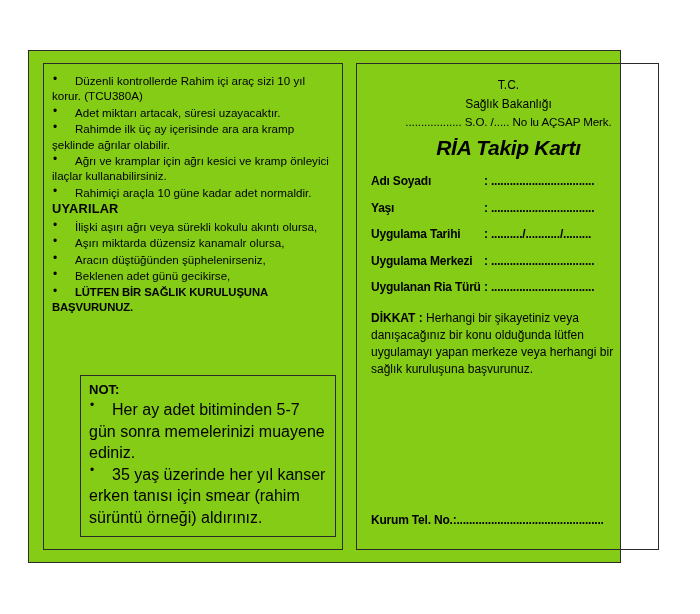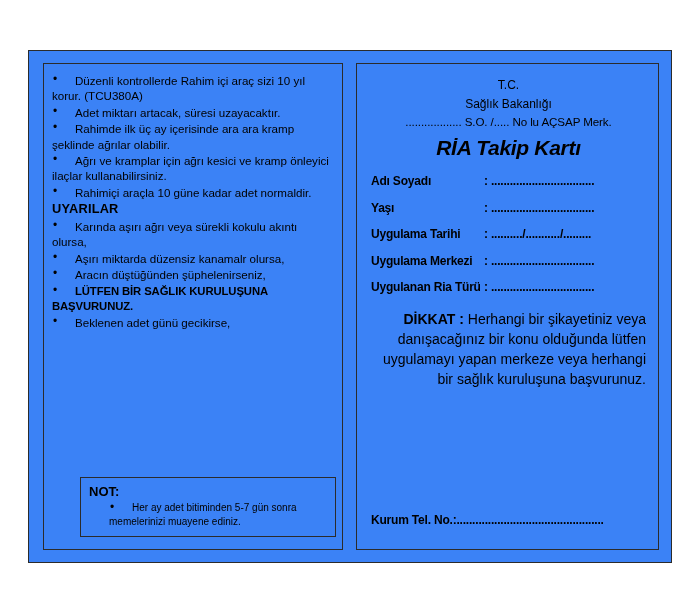--- a/index.html
+++ b/index.html
@@ -12,25 +12,25 @@
     height: 614px;
     font-family: "Liberation Sans", sans-serif;
     color: #000000;
     overflow: hidden;
   }
 
   .page {
     position: absolute;
     left: 28px;
     top: 50px;
-    width: 644px;
+    width: 593px;
     height: 513px;
     border: 1.5px solid #2b2b2b;
     box-sizing: border-box;
-    background: #3b82f6;
+    background: #84cc16;
   }
 
   .panels {
     position: absolute;
     left: 0; top: 0;
     width: 100%; height: 100%;
   }
 
   
   .left-panel {
@@ -104,23 +104,22 @@
     box-sizing: border-box;
     padding: 6px 8px 7px 8px;
   }
   .note-title {
     font-size: 13px;
     font-weight: bold;
     line-height: 1.25;
     margin-bottom: 1px;
   }
   .note-box .bullet-item {
-    font-size: 10px;
+    font-size: 16px;
     line-height: 1.33;
-    margin-left: 20px;
   }
 
   
   .right-panel {
     position: absolute;
     left: 327px;
     top: 12px;
     width: 303px;
     height: 487px;
     border: 1.5px solid #2b2b2b;
@@ -167,23 +166,22 @@
   }
   
   .field-row.r1 .field-label { width: 113px; }
   .field-row.r2 .field-label { width: 113px; }
   .field-row.r3 .field-label { width: 113px; }
   .field-row.r4 .field-label { width: 113px; }
   .field-row.r5 .field-label { width: 113px; }
 
   .attention {
     margin-top: 16px;
-    font-size: 14px;
+    font-size: 12px;
     line-height: 1.42;
-    text-align: right;
   }
   .attention b { font-weight: bold; }
 
   .tel-row {
     position: absolute;
     left: 14px;
     bottom: 22px;
     font-size: 12px;
     font-weight: bold;
     letter-spacing: -0.2px;
@@ -213,42 +211,45 @@
           </li>
         <li class="bullet-item">
             <span class="txt">Rahimiçi araçla 10 güne kadar adet normaldir.</span>
           </li>
       </ul>
 
       <div class="section-heading">UYARILAR</div>
 
       <ul class="bullet-list">
         <li class="bullet-item">
-            <span class="txt">Karında aşırı ağrı veya sürekli kokulu akıntı olursa,</span>
+            <span class="txt">İlişki aşırı ağrı veya sürekli kokulu akıntı olursa,</span>
           </li>
         <li class="bullet-item">
             <span class="txt">Aşırı miktarda düzensiz kanamalr olursa,</span>
           </li>
         <li class="bullet-item">
             <span class="txt">Aracın düştüğünden şüphelenirseniz,</span>
+          </li>
+        <li class="bullet-item">
+            <span class="txt">Beklenen adet günü gecikirse,</span>
           </li>
         <li class="bullet-item strong">
             <span class="txt">LÜTFEN BİR SAĞLIK KURULUŞUNA BAŞVURUNUZ.</span>
-          </li>
-        <li class="bullet-item">
-            <span class="txt">Beklenen adet günü gecikirse,</span>
           </li>
       </ul>
 
       <div class="note-box">
         <div class="note-title">NOT:</div>
         <ul class="bullet-list">
           <li class="bullet-item">
               <span class="txt">Her ay adet bitiminden 5-7 gün sonra memelerinizi muayene ediniz.</span>
             </li>
+          <li class="bullet-item">
+              <span class="txt">35 yaş üzerinde her yıl kanser erken tanısı için smear (rahim sürüntü örneği) aldırınız.</span>
+            </li>
         </ul>
       </div>
 
     </div>
 
     <div class="right-panel">
 
       <div class="ministry">
         <span class="ln ln-1">T.C.</span>
         <span class="ln ln-2">Sağlık Bakanlığı</span>

